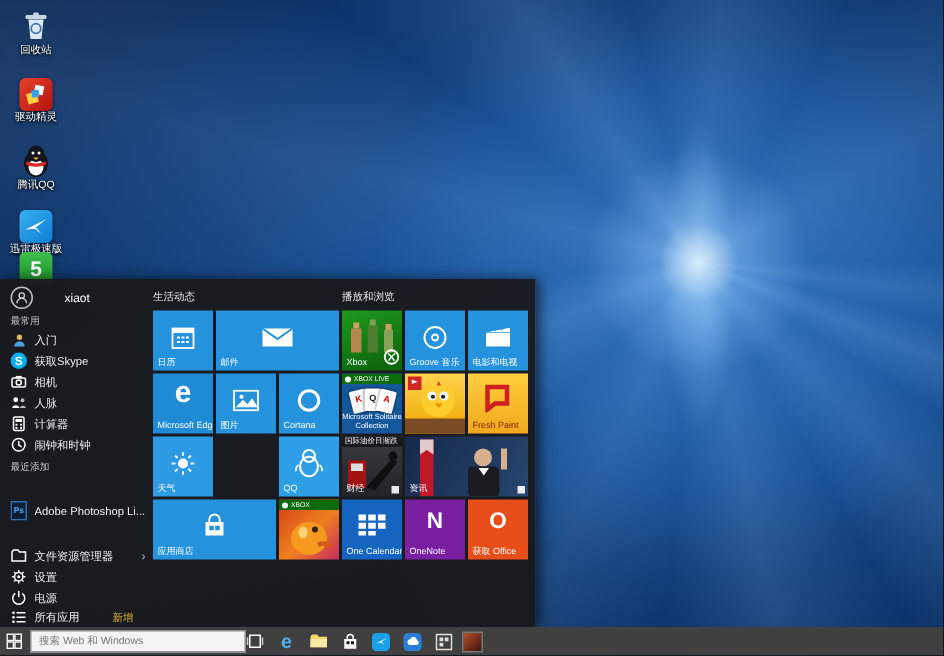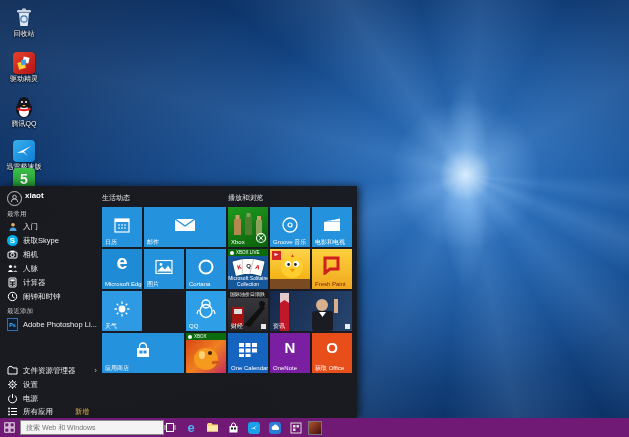--- a/index.html
+++ b/index.html
@@ -29,21 +29,21 @@
   .sq{width:22px;height:22px;border-radius:4px;margin:1px auto;display:flex;align-items:center;justify-content:center;
       font-weight:bold;color:#fff;box-shadow:0 1px 2px rgba(0,0,0,.5);}
   
   .startmenu{position:absolute;left:0;top:186px;width:357px;height:232px;
     background:rgba(26,26,30,.97);box-shadow:3px 0 8px rgba(0,0,0,.6);z-index:5;color:#fff;}
   .mrow{position:absolute;left:7px;width:90px;height:13px;display:flex;align-items:center;gap:5px;
     font-size:7.5px;color:#eee;white-space:nowrap;overflow:hidden;}
   .mrow .chev{margin-left:auto;color:#bbb;font-size:8px;}
   .mhdr{position:absolute;left:7px;font-size:6.5px;color:#c8c8c8;}
   .mico{width:11px;height:11px;flex:0 0 11px;display:flex;align-items:center;justify-content:center;}
-  .userrow{position:absolute;left:7px;top:5px;height:14px;display:flex;gap:3px;font-size:8px;color:#fff;font-weight:bold;}
+  .userrow{position:absolute;left:7px;top:5px;height:14px;display:flex;align-items:center;gap:21px;font-size:8px;color:#fff;}
   .avatar{width:13px;height:13px;border-radius:50%;border:1px solid #bfbfbf;display:flex;align-items:center;justify-content:center;}
   .newbadge{position:absolute;left:68px;font-size:7px;color:#e3b341;}
   
   .ghdr{position:absolute;font-size:7px;color:#e8e8e8;top:7px;}
   .tile{position:absolute;width:40px;height:40px;overflow:hidden;color:#fff;cursor:default;}
   .tile.wide{width:82px;}
   .tlabel{position:absolute;left:3px;bottom:2px;font-size:6px;line-height:6px;white-space:nowrap;}
   .tlabel.center{left:0;right:0;text-align:center;font-size:5px;line-height:5.5px;white-space:normal;}
   .tico{position:absolute;left:50%;top:45%;transform:translate(-50%,-50%);}
   .glyph{position:absolute;left:0;right:0;top:4px;text-align:center;font-weight:bold;color:#fff;}
@@ -70,21 +70,21 @@
   .t-movies{left:312px;top:21px;background:#2492dc;}
   .t-solitaire{left:228px;top:63px;background:#15579b;}
   .t-chick{left:270px;top:63px;background:linear-gradient(180deg,#ffd24d,#f0a800);}
   .t-freshpaint{left:312px;top:63px;background:linear-gradient(180deg,#ffcf3e,#f0a81e);}
   .t-money{left:228px;top:105px;background:linear-gradient(180deg,#3a3a40,#232327);}
   .t-news{left:270px;top:105px;background:linear-gradient(120deg,#16284a,#27466f);}
   .t-onecal{left:228px;top:147px;background:#1565c0;}
   .t-onenote{left:270px;top:147px;background:#7a1fa2;}
   .t-office{left:312px;top:147px;background:#e84e1a;}
   
-  .taskbar{position:absolute;left:0;top:418px;width:629px;height:19px;background:#701a75;z-index:6;}
+  .taskbar{position:absolute;left:0;top:418px;width:629px;height:19px;background:#404040;z-index:6;}
   .startbtn{position:absolute;left:0;top:0;width:19px;height:19px;display:flex;align-items:center;justify-content:center;}
   .searchbox{position:absolute;left:20px;top:2px;width:137px;height:13px;background:#f4f4f4;border:1px solid #8a8a8a;
     font-size:7px;color:#444;padding:0 0 0 5px;font-family:"Liberation Sans",sans-serif;}
   .tbico{position:absolute;top:3px;width:14px;height:13px;display:flex;align-items:center;justify-content:center;}
 </style>
 </head>
 <body>
 
 <div class="stage">
   <div class="wallpaper"></div>
@@ -201,21 +201,21 @@
           <svg width="11" height="11" viewBox="0 0 11 11">
             <circle cx="5.5" cy="5.5" r="4.2" fill="none" stroke="#fff"></circle>
             <path d="M5.5 3v2.7l2 1.2" fill="none" stroke="#fff"></path>
           </svg>
         </span>
       <span>闹钟和时钟</span>
     </div>
 
     <div class="mhdr" style="top:121px;">最近添加</div>
 
-    <div class="mrow" style="top:132px;">
+    <div class="mrow" style="top:148px;">
       <span class="mico">
           <span style="width:11px;height:11px;background:#0b1c33;border:1px solid #2f6fb2;color:#4fb3ff;font-size:5.5px;font-weight:bold;display:flex;align-items:center;justify-content:center;">Ps</span>
         </span>
       <span>Adobe Photoshop Li...</span>
 
     </div>
 
     <div class="mrow" style="top:178px;justify-content:center;">
       <span class="mico">
           <svg width="11" height="11" viewBox="0 0 11 11">

